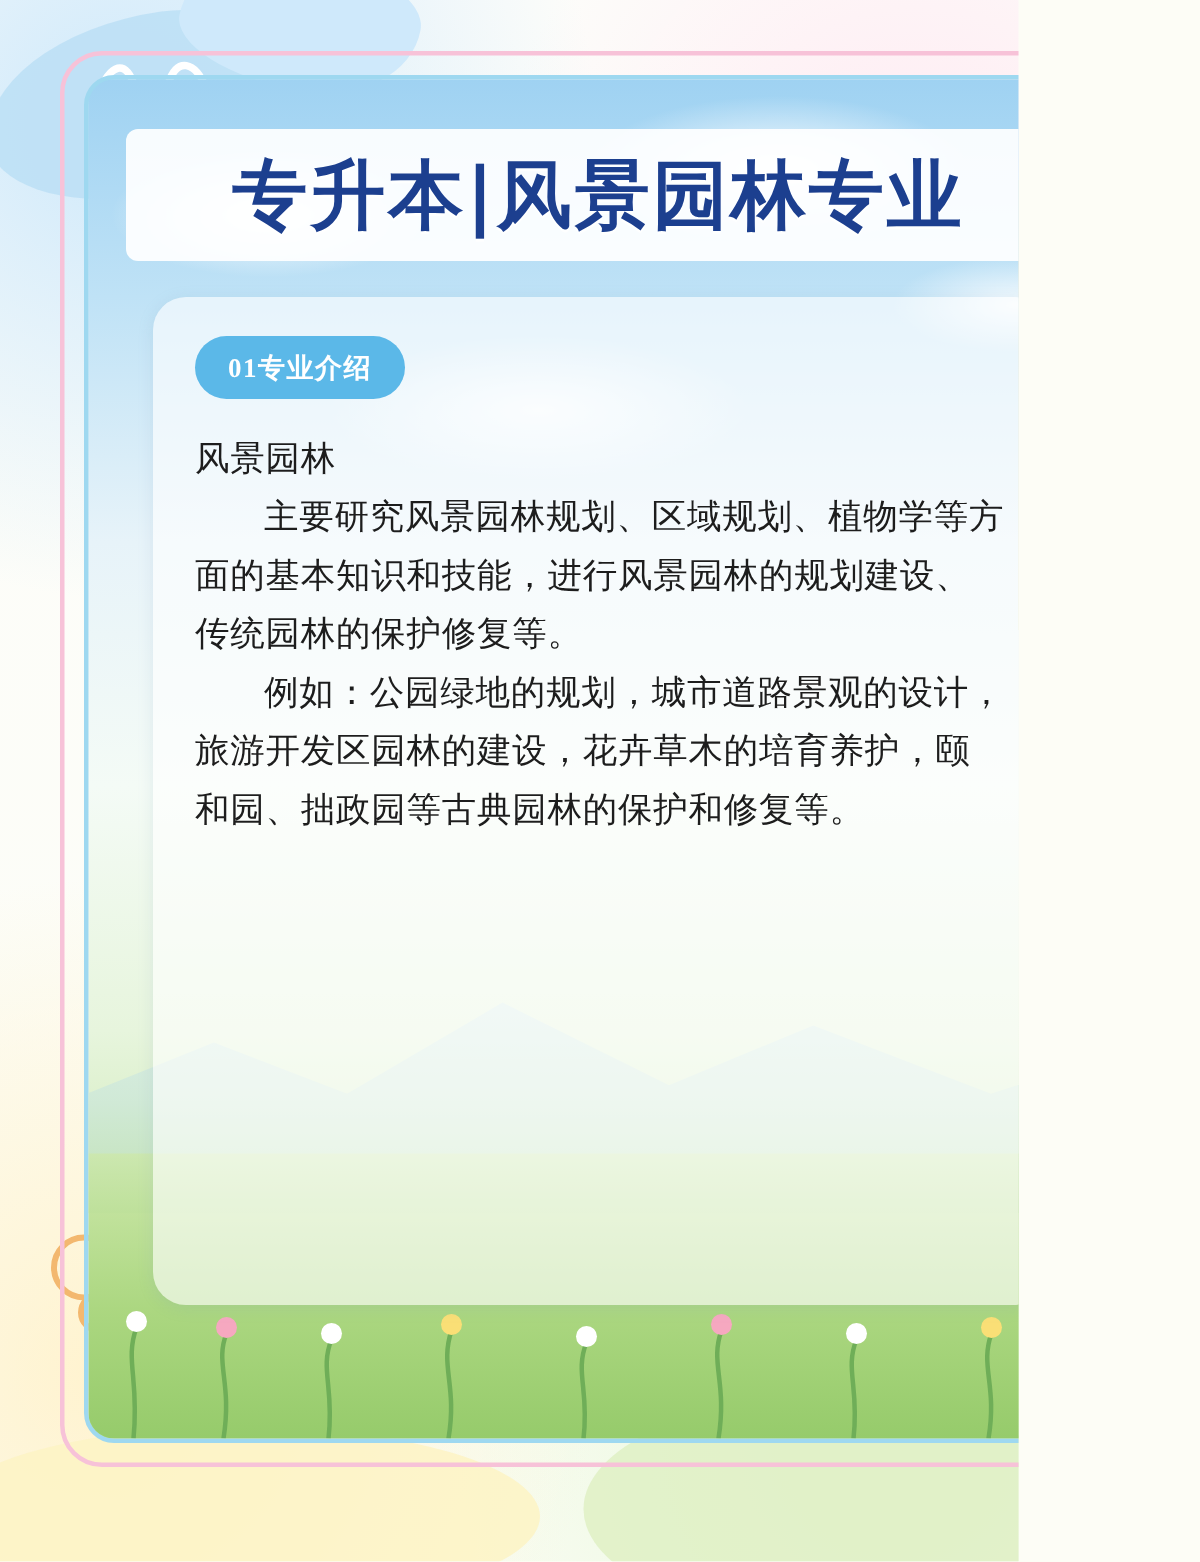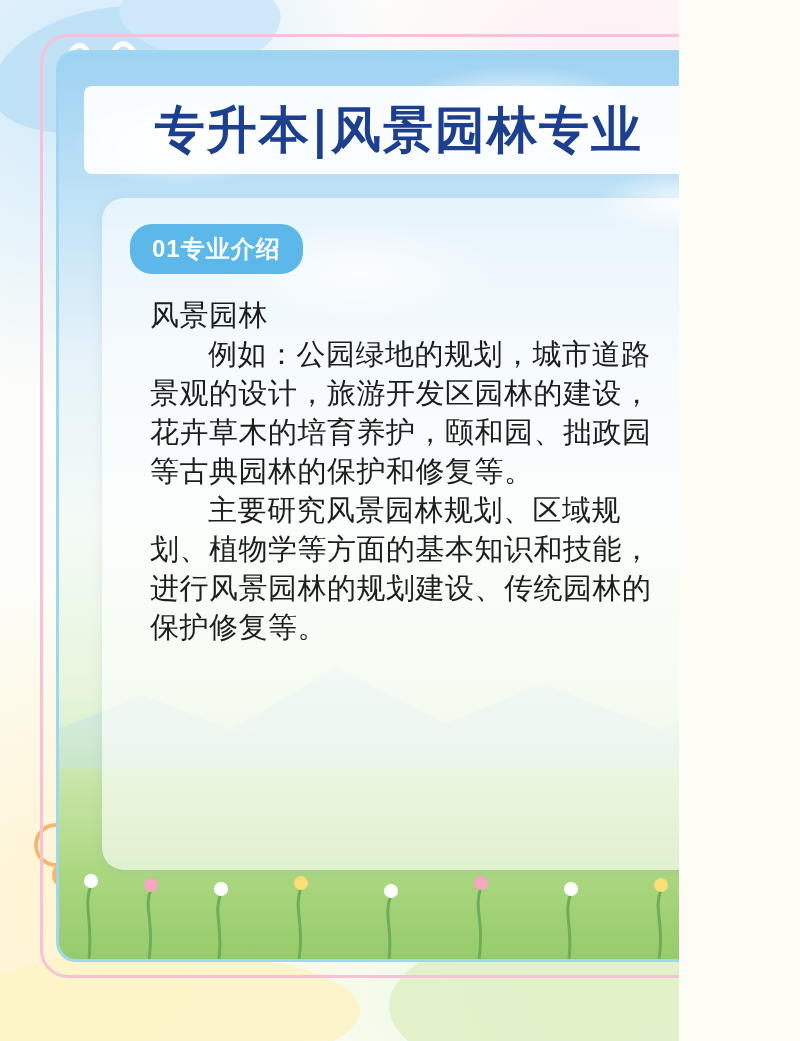--- a/index.html
+++ b/index.html
@@ -166,35 +166,34 @@
     background: rgba(255,255,255,.62);
     border-radius: 22px;
     box-shadow: 0 2px 10px rgba(120,160,190,.18);
     box-sizing: border-box;
     padding: 26px 28px;
   }
   .section-pill {
     display: inline-block;
     background: #5bb8e8;
     color: #ffffff;
-    font-size: 24px;
+    font-size: 18px;
     font-weight: bold;
     letter-spacing: 1px;
     padding: 9px 22px;
     border-radius: 22px;
-    font-family: Liberation Sans, sans-serif;
+    font-family: Liberation Serif, serif;
   }
   .body-text {
     margin-top: 22px;
-    font-size: 29px;
+    font-size: 23px;
     line-height: 39px;
     color: #1d1d1d;
-    font-family: Liberation Serif, serif;
+    font-family: Liberation Mono, monospace;
     letter-spacing: 0.5px;
-    margin-left: 20px;
   }
   .body-text p {
     margin: 0;
   }
   .body-text p.indent {
     text-indent: 2em;
   }
 </style>
 </head>
 <body>
@@ -262,18 +261,18 @@
   </div>
 
   <div class="title-band"></div>
   <div class="title">专升本|风景园林专业</div>
 
   <div class="card">
     <div class="section-pill">01专业介绍</div>
 
     <div class="body-text">
       <p>风景园林</p>
+      <p class="indent">主要研究风景园林规划、区域规划、植物学等方面的基本知识和技能，进行风景园林的规划建设、传统园林的保护修复等。</p>
       <p class="indent">例如：公园绿地的规划，城市道路景观的设计，旅游开发区园林的建设，花卉草木的培育养护，颐和园、拙政园等古典园林的保护和修复等。</p>
-      <p class="indent">主要研究风景园林规划、区域规划、植物学等方面的基本知识和技能，进行风景园林的规划建设、传统园林的保护修复等。</p>
     </div>
   </div>
 
 </div>
 
 </body></html>

